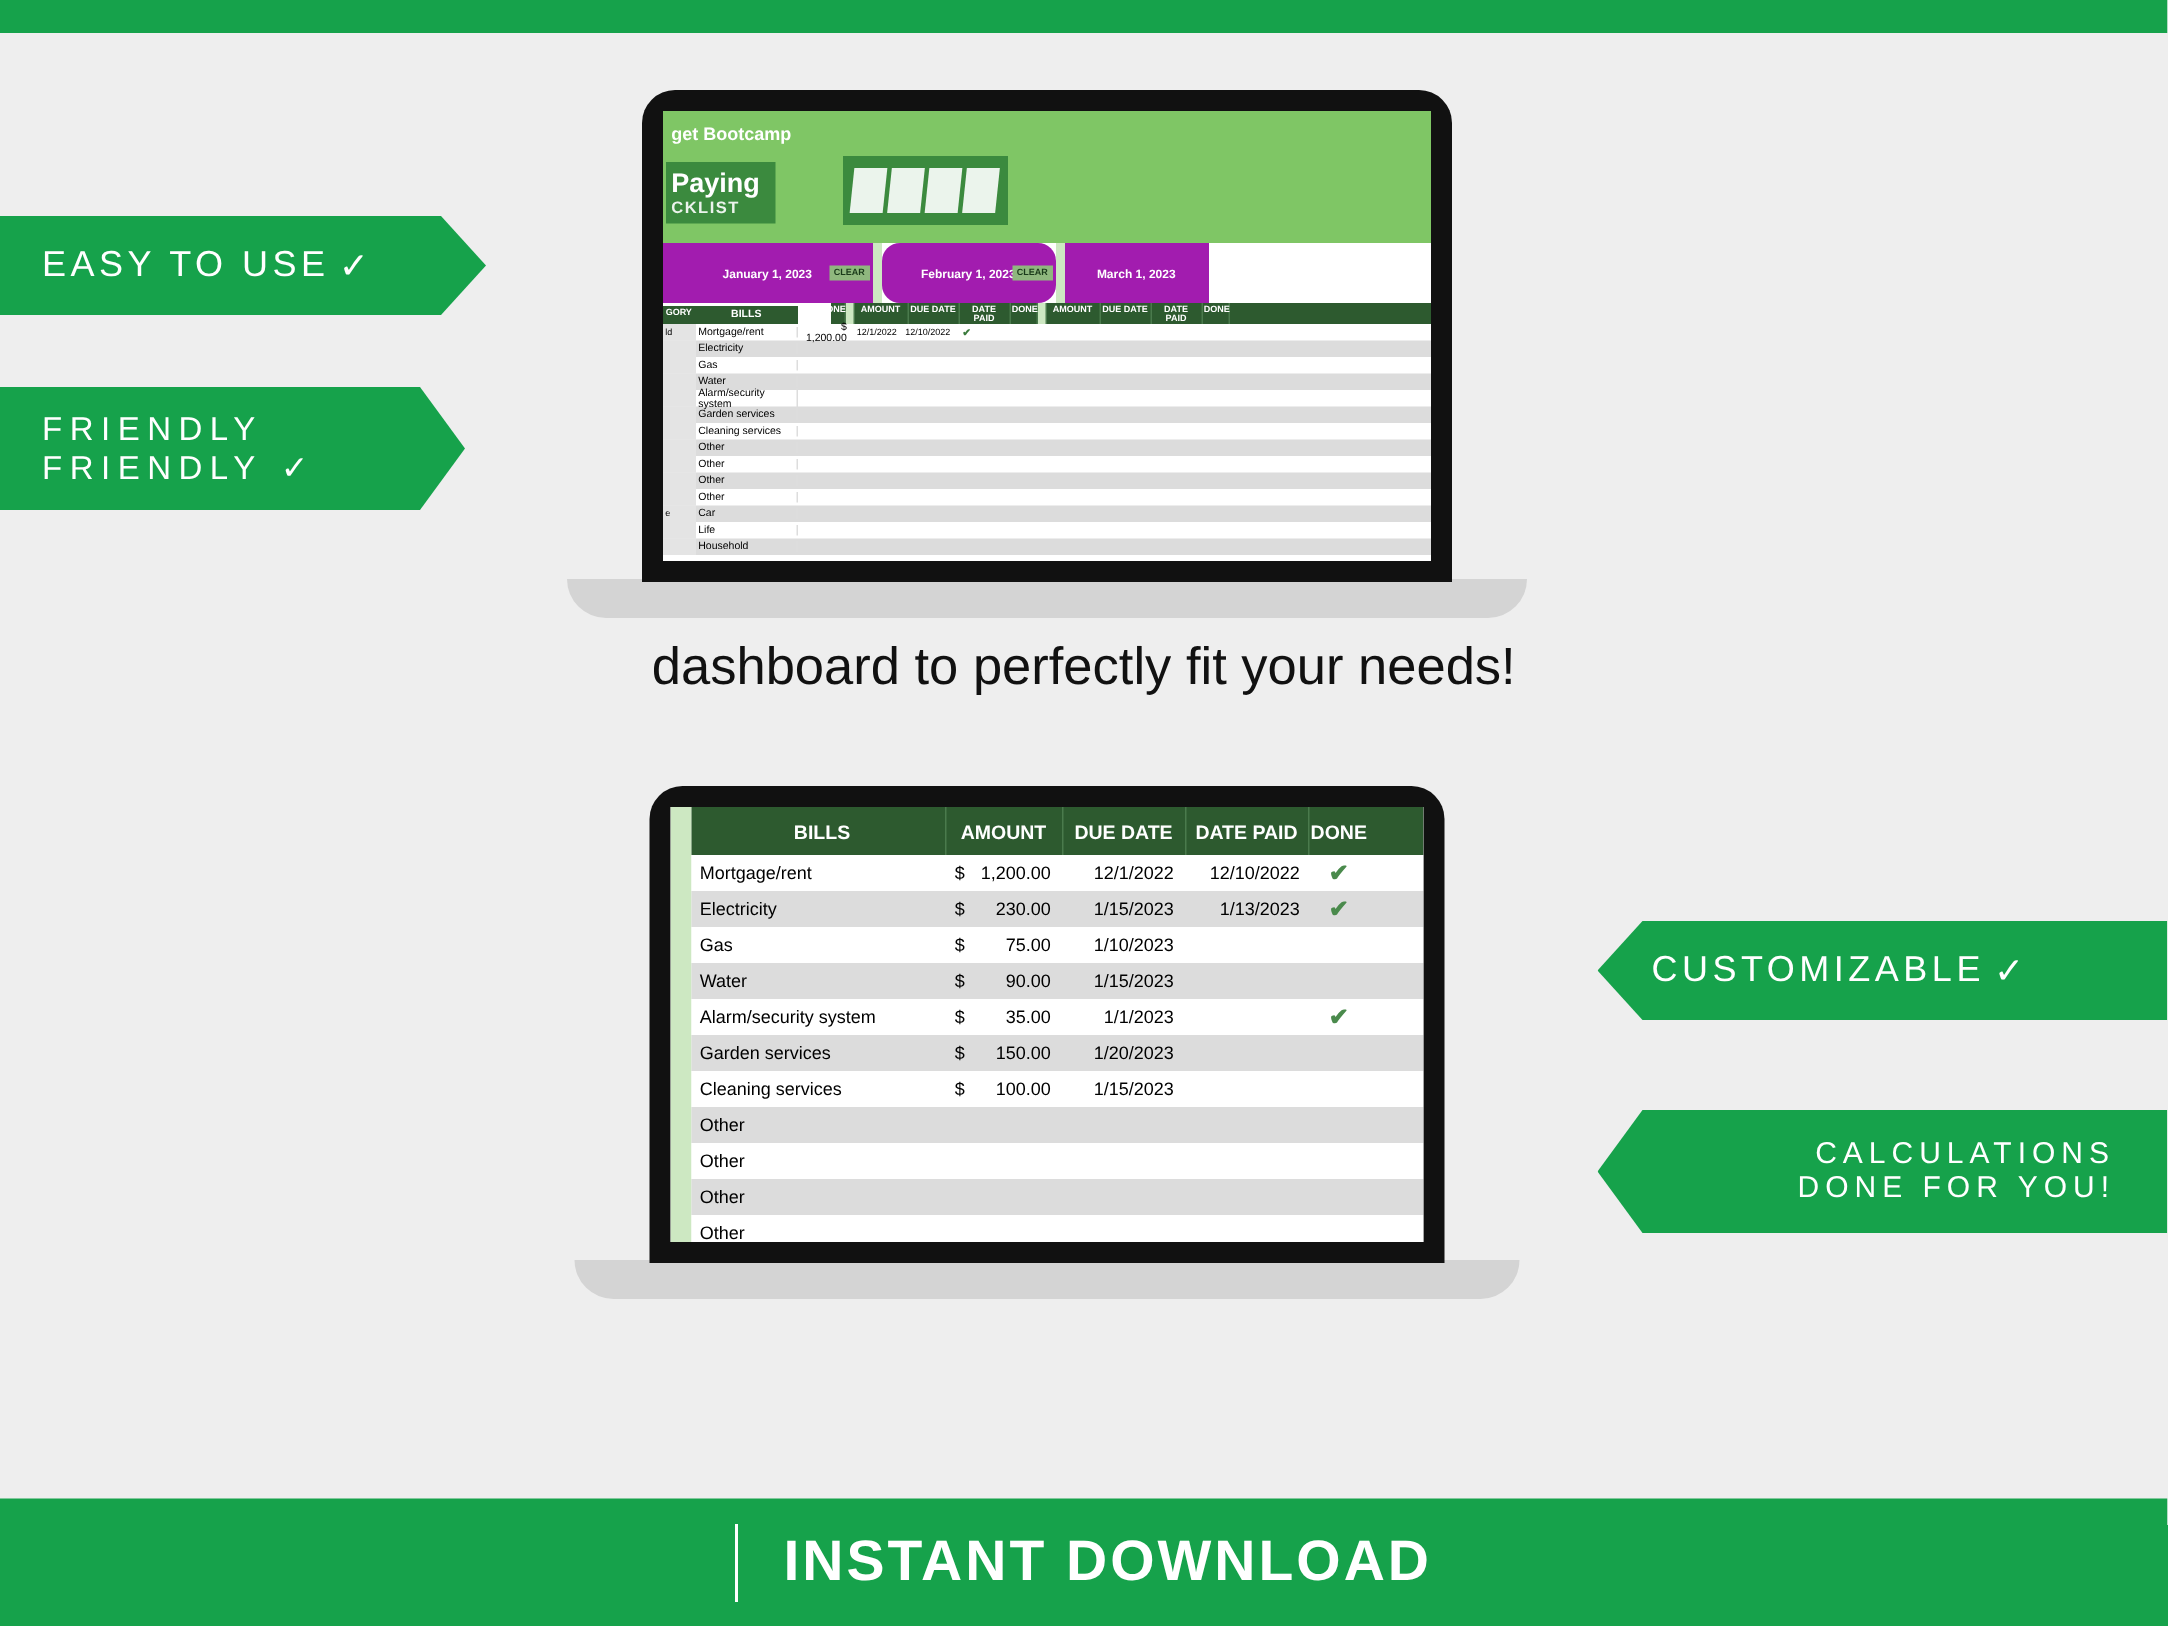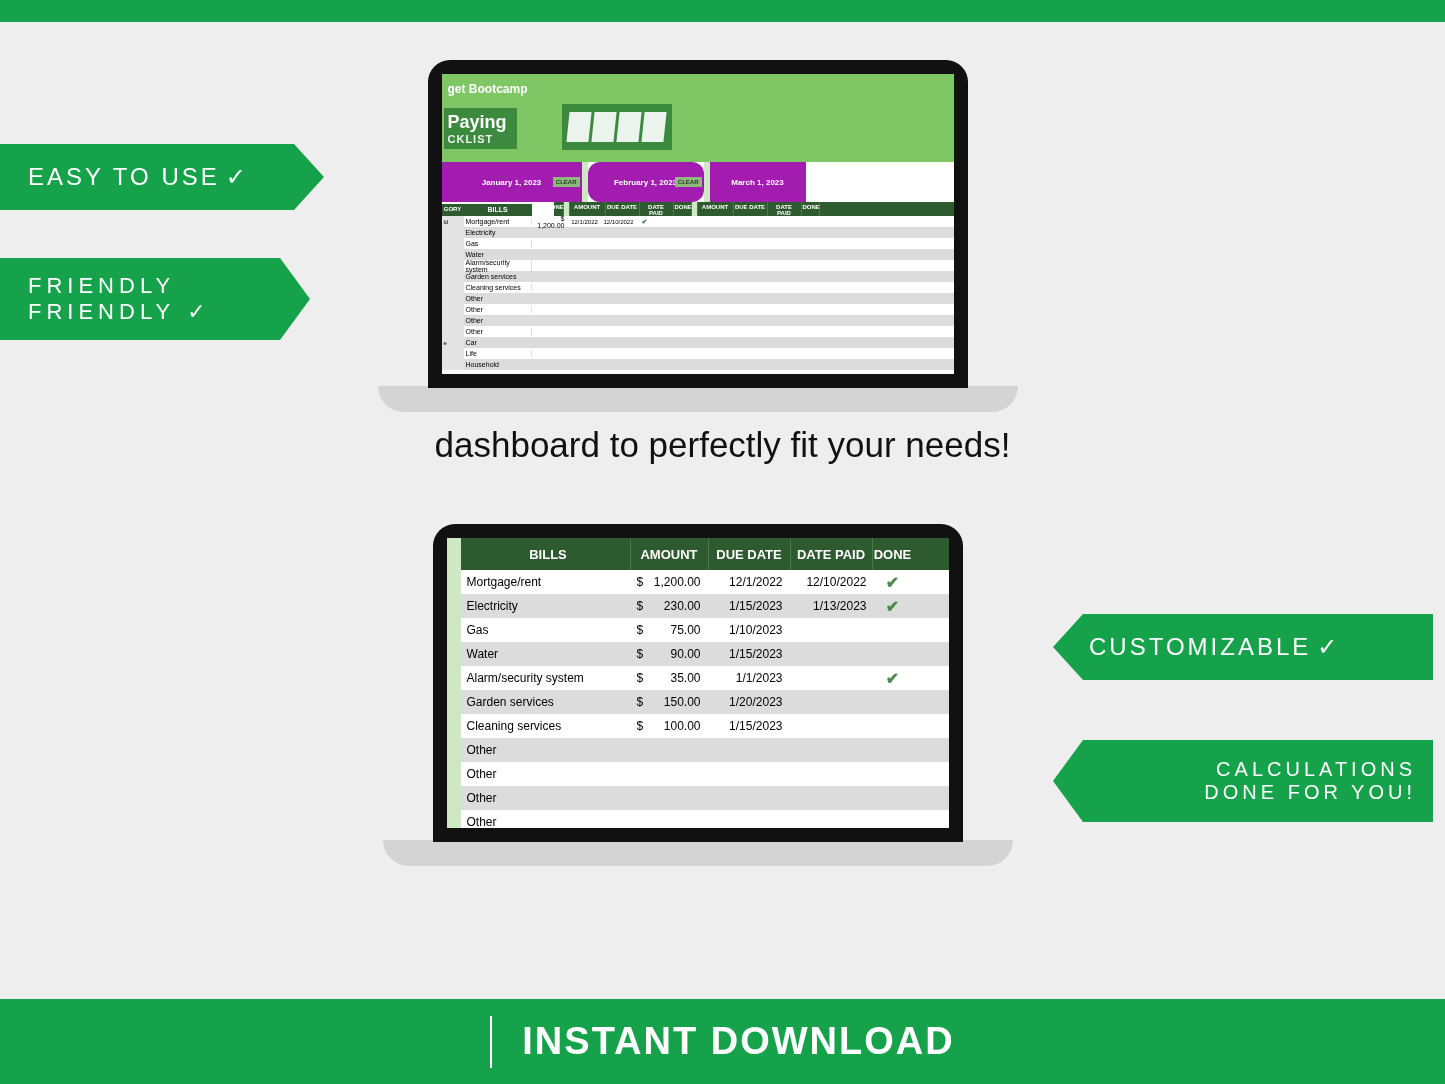--- a/index.html
+++ b/index.html
@@ -4,21 +4,21 @@
 <style>
 *{box-sizing:border-box;margin:0;padding:0}
 body{background:#eeeeee;font-family:Arial,Helvetica,sans-serif;width:1445px;height:1084px;position:relative;overflow:hidden}
 .topbar{position:absolute;top:0;left:0;right:0;height:22px;background:#16a24b}
 .bottombar{position:absolute;bottom:0;left:0;right:0;height:85px;background:#16a24b;color:#fff;display:flex;align-items:center;justify-content:center;gap:30px;font-size:38px;font-weight:600;letter-spacing:2px}
 .bottombar .div{width:2px;height:52px;background:#fff}
 .tag{position:absolute;height:66px;display:flex;align-items:center;color:#fff;font-size:24px;letter-spacing:3px;font-weight:500}
 .tag.left{left:0;background:#16a24b;padding-left:28px;padding-right:36px;clip-path:polygon(0 0,calc(100% - 30px) 0,100% 50%,calc(100% - 30px) 100%,0 100%)}
 .tag.left.two{flex-direction:column;justify-content:center;align-items:flex-start;height:82px;font-size:22px;letter-spacing:5px}
 .tag.left.two .row2{display:flex;align-items:center;gap:6px}
-.tag.right{right:12px;background:#16a24b;padding-right:17px;padding-left:36px;clip-path:polygon(30px 0,100% 0,100% 100%,30px 100%,0 50%)}
+.tag.right{right:0;background:#16a24b;padding-right:35px;padding-left:36px;clip-path:polygon(30px 0,100% 0,100% 100%,30px 100%,0 50%)}
 .tag.right.two{flex-direction:column;justify-content:center;align-items:flex-end;height:82px;font-size:20px;letter-spacing:4px}
 .midtext{position:absolute;top:423px;left:0;right:0;text-align:center;font-size:35px;color:#111;line-height:1.25;font-weight:400}
 .check{display:inline-block;margin-left:6px}
 .laptop{position:absolute;left:50%;transform:translateX(-50%)}
 .laptop .bezel{background:#111;border-radius:22px 22px 0 0;padding:14px;position:relative}
 .laptop .screen{background:#fff;overflow:hidden;position:relative}
 .laptop .base{height:26px;background:#d4d4d4;border-radius:0 0 28px 28px;margin-top:-2px}
 .laptop.l1{top:60px}
 .laptop.l1 .bezel{width:540px}
 .laptop.l1 .screen{height:300px}

